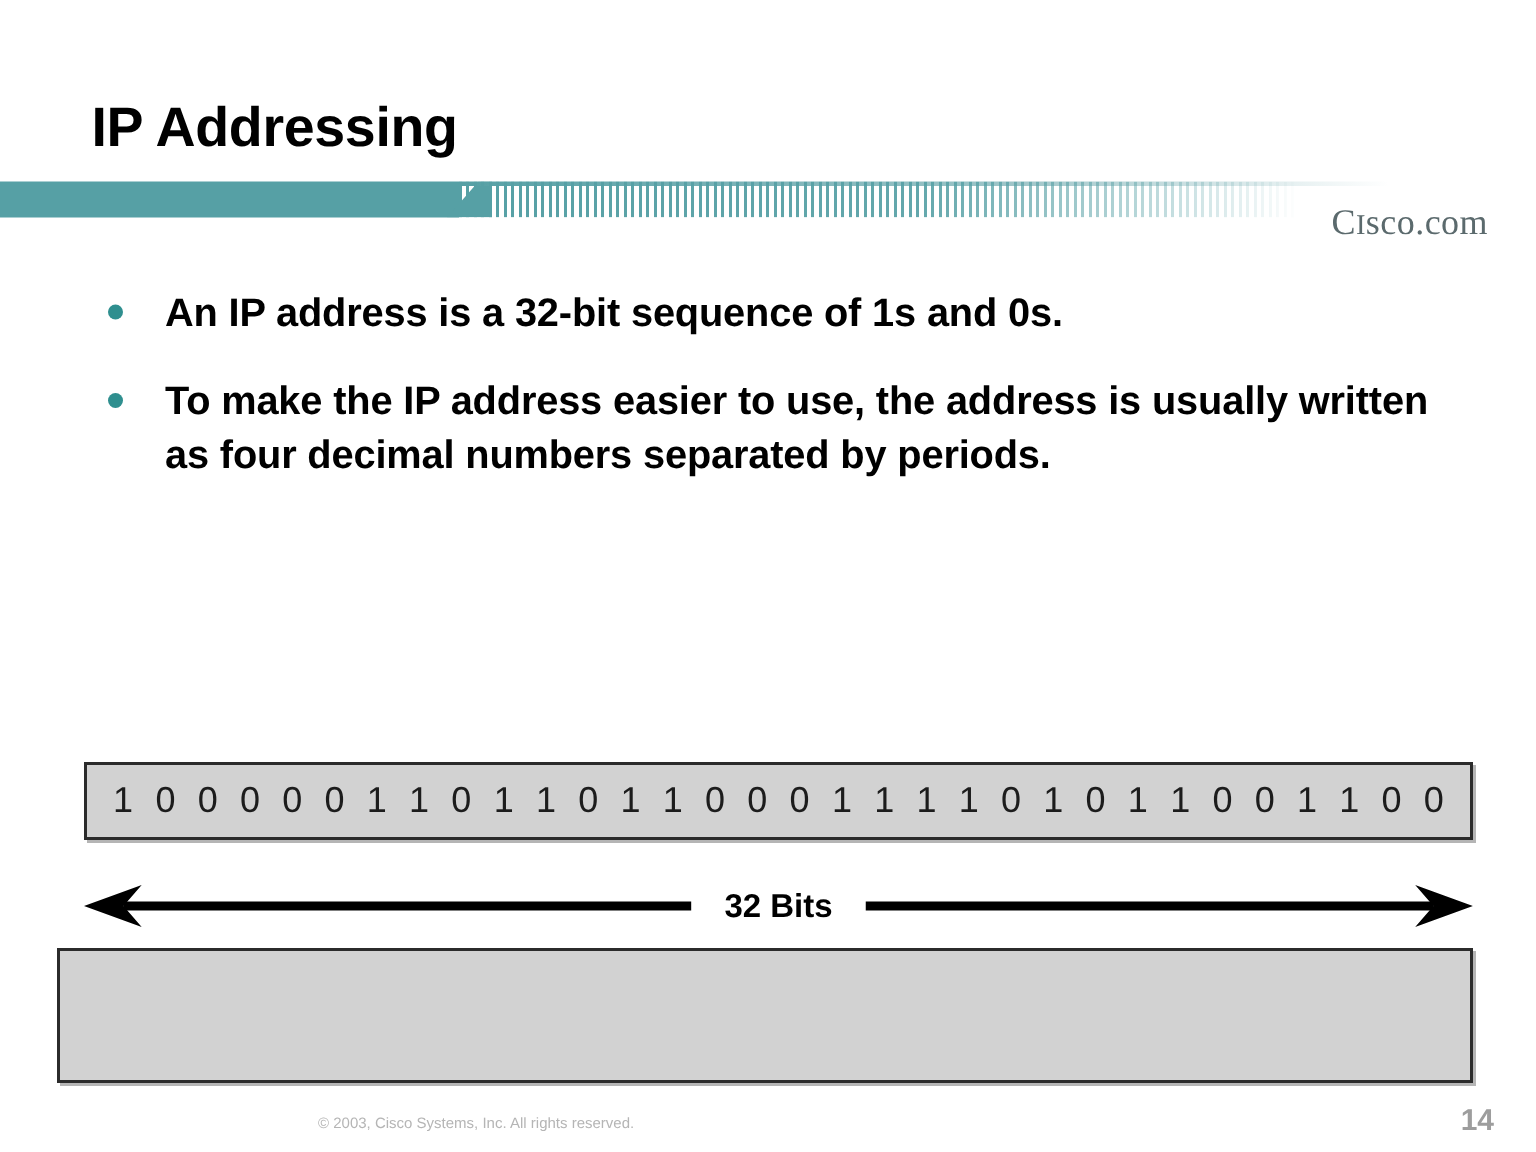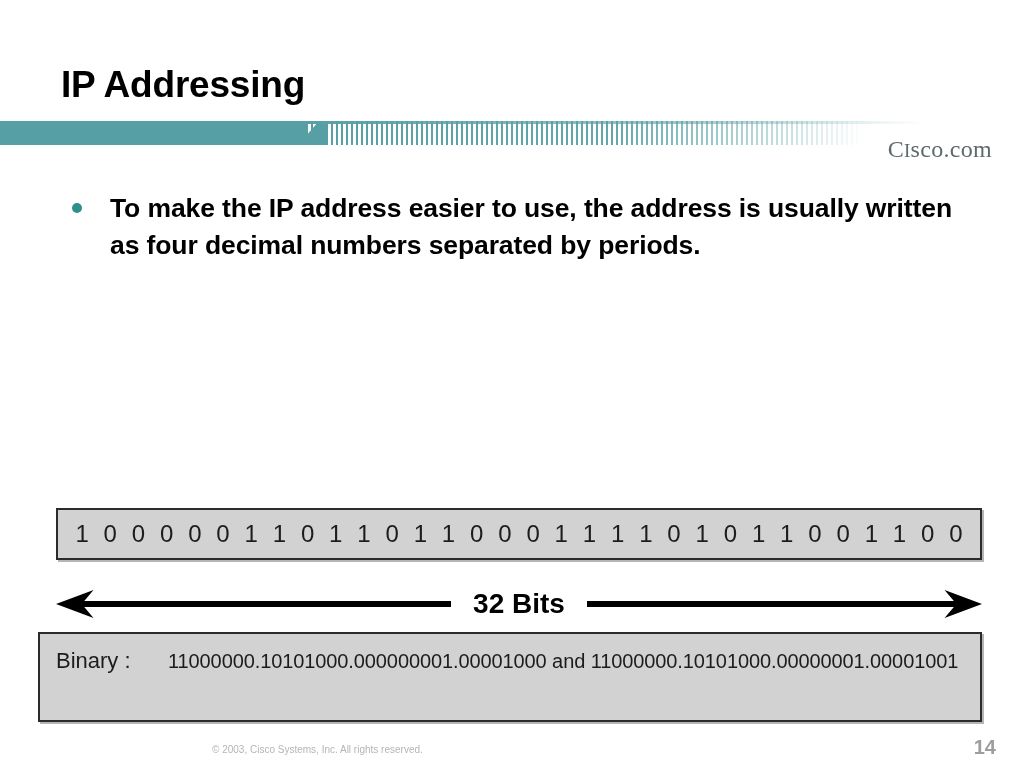--- a/index.html
+++ b/index.html
@@ -153,21 +153,21 @@
   .arrow-row {
     position: absolute;
     left: 56px;
     top: 583px;
     width: 926px;
     height: 42px;
     display: flex;
     align-items: center;
   }
   .arrow-label {
-    font-size: 28px;
+    font-size: 22px;
     font-weight: bold;
     color: #000000;
     padding: 0 22px;
     white-space: nowrap;
     line-height: 1;
   }
   .arrow-line {
     flex: 1 1 auto;
     height: 42px;
   }
@@ -234,20 +234,21 @@
   <div class="banner">
     <div class="banner-solid"></div>
     <div class="banner-wedge"></div>
     <div class="banner-stripes-top"></div>
     <div class="banner-stripes"></div>
   </div>
 
   <div class="brand"><span>C</span><span class="smallcap">I</span><span>sco.com</span></div>
 
   <div class="bullets">
+    <div class="bullet">An IP address is a 32-bit sequence of 1s and 0s.</div>
     <div class="bullet">To make the IP address easier to use, the address is usually written as four decimal numbers separated by periods.</div>
   </div>
 
   <div class="bits-box" id="bits-box">
       <span class="bit">1</span>
       <span class="bit">0</span>
       <span class="bit">0</span>
       <span class="bit">0</span>
       <span class="bit">0</span>
       <span class="bit">0</span>
@@ -289,22 +290,18 @@
     <div class="arrow-label">32 Bits</div>
     <div class="arrow-line">
       <svg viewBox="0 0 400 42" preserveAspectRatio="none">
         <path d="M400,21 L362,7 L374,21 L362,35 Z" fill="#000000"></path>
         <rect x="0" y="18" width="374" height="6" fill="#000000"></rect>
       </svg>
     </div>
   </div>
 
   <div class="detail-box">
-    <div class="detail-row">
-      <div class="detail-label">Binary :</div>
-      <div class="detail-value">11000000.10101000.000000001.00001000 and 11000000.10101000.00000001.00001001</div>
-    </div>
   </div>
 
   <div class="footer-copy">© 2003, Cisco Systems, Inc. All rights reserved.</div>
   <div class="footer-page">14</div>
 
 </div>
 
 </body></html>

